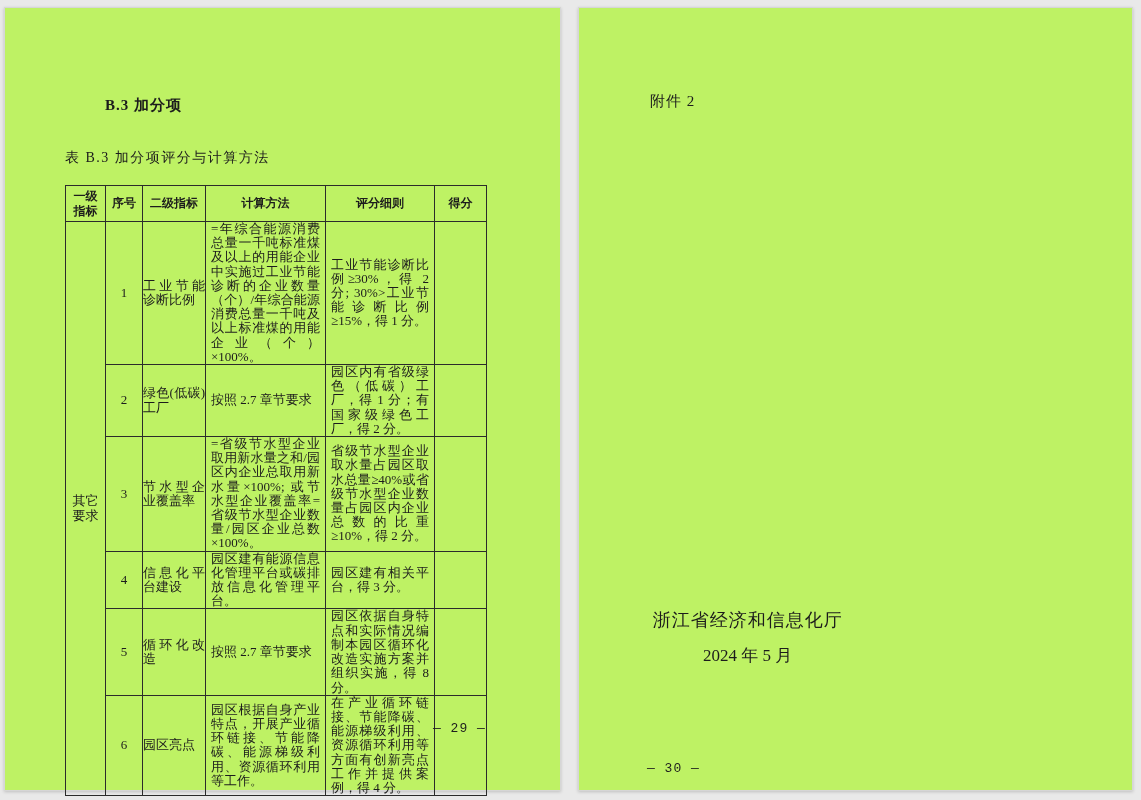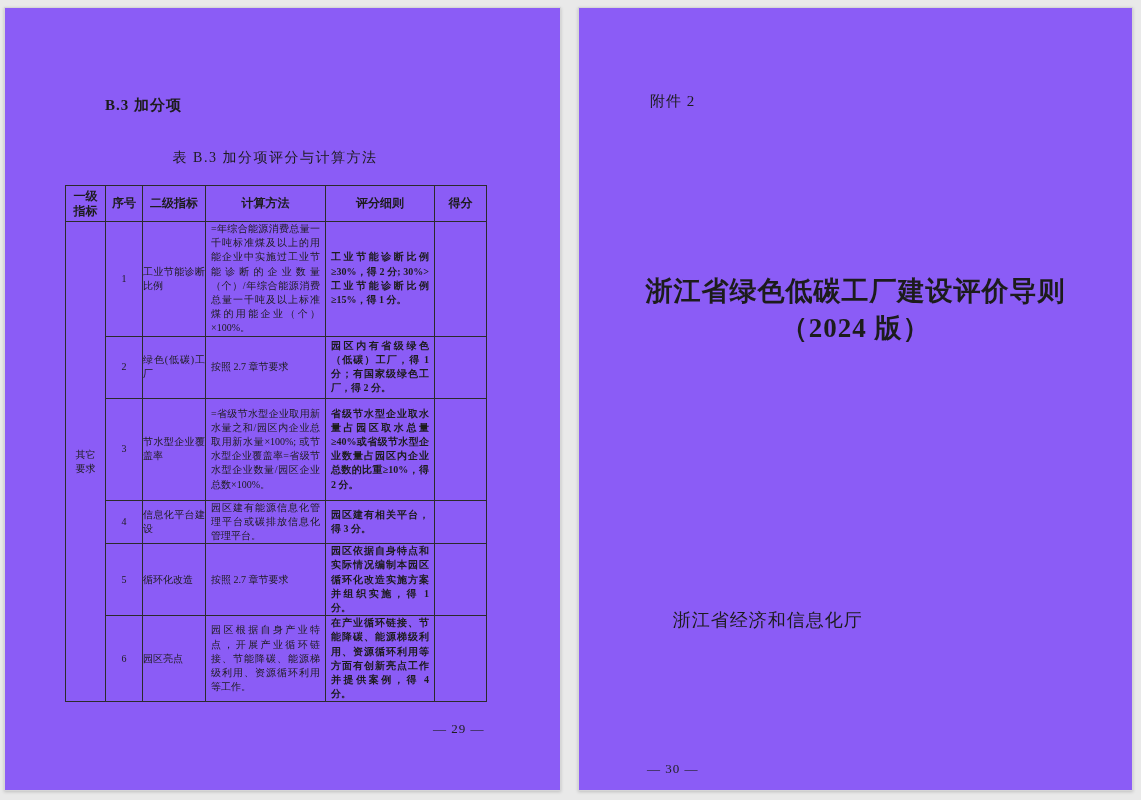--- a/index.html
+++ b/index.html
@@ -7,90 +7,90 @@
   body {
     background: #e9e9e9;
     font-family: "Liberation Serif", "DejaVu Serif", serif;
     color: #1c1c1c;
     position: relative;
   }
   .page {
     position: absolute;
     top: 7px;
     height: 784px;
-    background: #8b5cf6;
+    background: #bef264;
     border: 1px solid #d6d6d6;
     box-shadow: 0 1px 3px rgba(0,0,0,.18);
   }
   .page-left  { left: 4px;   width: 557px; }
   .page-right { left: 578px; width: 555px; }
 
   
   .b3-heading {
     position: absolute; left: 100px; top: 88px;
     font-size: 15px; font-weight: bold; letter-spacing: 1px;
   }
   .intro {
     position: absolute; left: 89px; top: 113px;
     font-size: 14px; letter-spacing: 2px;
   }
   .table-caption {
     position: absolute; left: 60px; top: 141px; width: 420px;
-    font-size: 14px; letter-spacing: 1.5px; text-align: center;
+    font-size: 14px; letter-spacing: 1.5px; text-align: left;
   }
   table.bonus {
     position: absolute; left: 60px; top: 157px;
     width: 421px; border-collapse: collapse; table-layout: fixed;
     border: 1.5px solid #2b2b2b;
     margin-top: 20px;
   }
   table.bonus th, table.bonus td {
     border: 1px solid #2b2b2b;
     vertical-align: middle;
-    font-size: 10px;
+    font-size: 13px;
     line-height: 14.2px;
     overflow: hidden;
   }
   table.bonus th {
     font-weight: bold; font-size: 12px; text-align: center; height: 36px;
     padding: 0 2px;
   }
   td.lvl1 { text-align: center; font-size: 12px; padding: 0 5px; line-height: 16px; }
   td.no   { text-align: center; }
   td.ind  { padding: 0 0; text-align: justify; }
   td.mth  { padding: 0 5px; text-align: justify; }
-  td.rul  { padding: 0 5px; text-align: justify; font-weight: bold; }
+  td.rul  { padding: 0 5px; text-align: justify; }
   td.scr  { }
   tr.r1 { height: 114px; }
   tr.r2 { height: 62px; }
   tr.r3 { height: 102px; }
   tr.r4 { height: 42px; }
   tr.r5 { height: 64px; }
   tr.r6 { height: 73px; }
 
   .pgnum {
     position: absolute;
-    font-size: 13px; letter-spacing: 1px; color: #1e1e1e;
+    font-size: 13px; letter-spacing: 1px; color: #1e1e1e; font-family: Liberation Mono, monospace;
   }
   .pg29 { left: 428px; top: 713px; }
   .pg30 { left: 68px;  top: 713px; margin-top: 40px; }
 
   
   .attach {
     position: absolute; left: 71px; top: 84px;
     font-size: 15px; letter-spacing: 1px;
   }
   .doc-title {
     position: absolute; left: 0; top: 265px; width: 100%;
     text-align: center; font-weight: bold;
     font-size: 27px; line-height: 37px; letter-spacing: 1px;
   }
   .issuer {
     position: absolute; left: 0; top: 600px; width: 61%;
-    text-align: center; font-size: 18px; letter-spacing: 1px; margin-left: 20px;
+    text-align: center; font-size: 18px; letter-spacing: 1px;
   }
   .pubdate {
     position: absolute; left: 0; top: 636px; width: 61%;
     text-align: center; font-size: 17px;
   }
 </style>
 </head>
 <body>
 
 <div class="page page-left">
@@ -144,42 +144,39 @@
       <td class="no">4</td>
       <td class="ind">信息化平台建设</td>
       <td class="mth">园区建有能源信息化管理平台或碳排放信息化管理平台。</td>
       <td class="rul">园区建有相关平台，得 3 分。</td>
       <td class="scr"></td>
     </tr>
     <tr class="r5">
       <td class="no">5</td>
       <td class="ind">循环化改造</td>
       <td class="mth">按照 2.7 章节要求</td>
-      <td class="rul">园区依据自身特点和实际情况编制本园区循环化改造实施方案并组织实施，得 1 分。</td>
+      <td class="rul">园区依据自身特点和实际情况编制本园区循环化改造实施方案并组织实施，得 8 分。</td>
       <td class="scr"></td>
     </tr>
     <tr class="r6">
       <td class="no">6</td>
       <td class="ind">园区亮点</td>
       <td class="mth">园区根据自身产业特点，开展产业循环链接、节能降碳、能源梯级利用、资源循环利用等工作。</td>
       <td class="rul">在产业循环链接、节能降碳、能源梯级利用、资源循环利用等方面有创新亮点工作并提供案例，得 4 分。</td>
       <td class="scr"></td>
     </tr>
   </tbody>
     </table>
 
   <div class="pgnum pg29">— 29 —</div>
 </div>
 
 <div class="page page-right">
 
   <div class="attach">附件 2</div>
 
-  <div class="doc-title">
-    <div>浙江省绿色低碳工厂建设评价导则</div>
-    <div>（2024 版）</div>
-  </div>
 
   <div class="issuer">浙江省经济和信息化厅</div>
 
+  <div class="pubdate">2024 年 5 月</div>
 
   <div class="pgnum pg30">— 30 —</div>
 </div>
 
 </body></html>

